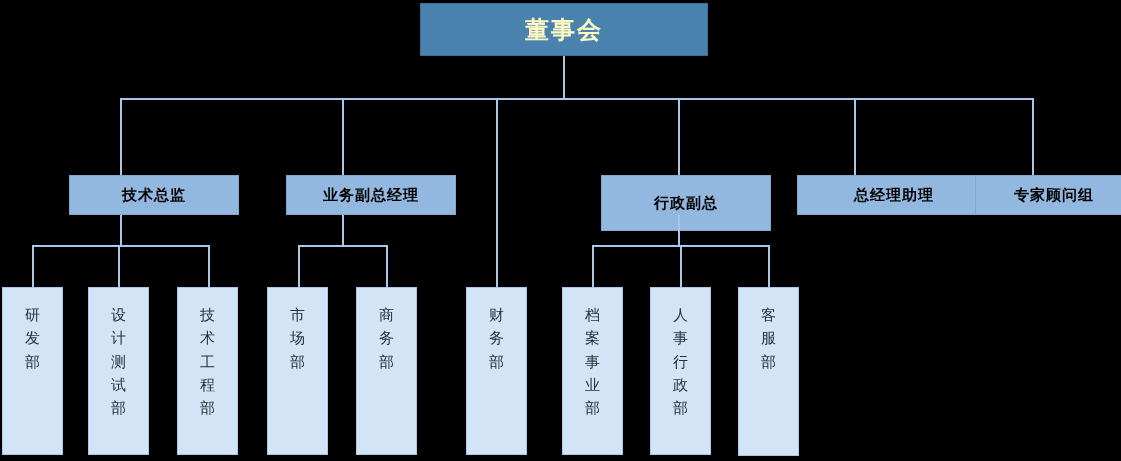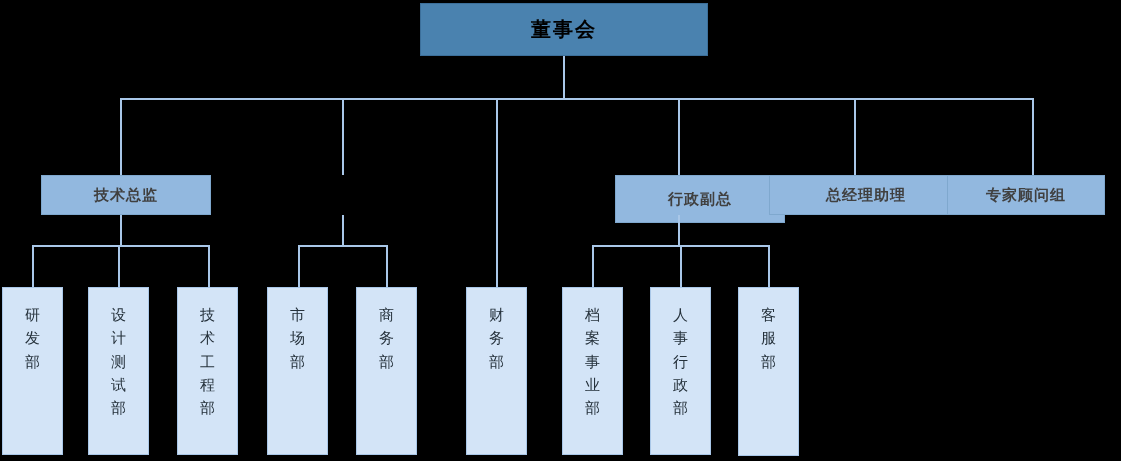--- a/index.html
+++ b/index.html
@@ -33,34 +33,35 @@
     align-items: center;
     justify-content: center;
     text-align: center;
     border: 1px solid #7FA8CE;
   }
 
   
   .node.lvl1 {
     background: #4A82AF;
     border-color: #3C6F9A;
-    color: #000000;
+    color: #fef9c3;
     font-weight: bold;
-    font-size: 20px;
+    font-size: 24px;
     letter-spacing: 2px;
   }
 
   
   .node.lvl2 {
     background: #92B8DF;
     border-color: #7FA8CE;
-    color: #404040;
+    color: #000000;
     font-weight: bold;
     font-size: 15px;
     letter-spacing: 1px;
+    margin-left: 28px;
   }
 
   
   .node.lvl3 {
     background: #D3E4F7;
     border-color: #A9C7E8;
     color: #25313B;
     font-size: 15px;
     align-items: flex-start;
     padding-top: 16px;
@@ -95,22 +96,25 @@
   <div class="conn v" style="left:678px; top:98px; height:77px;"></div>
   <div class="conn v" style="left:854px; top:98px; height:77px;"></div>
   <div class="conn v" style="left:1032px; top:98px; height:77px;"></div>
 
   <div class="conn v" style="left:496px; top:98px; height:189px;"></div>
 
   <div class="node lvl2" style="left:41px; top:175px; width:170px; height:40px;">
     <span>技术总监</span>
   </div>
 
-
-  <div class="node lvl2" style="left:615px; top:175px; width:170px; height:48px;">
+  <div class="node lvl2" style="left:258px; top:175px; width:170px; height:40px;">
+    <span>业务副总经理</span>
+  </div>
+
+  <div class="node lvl2" style="left:573px; top:175px; width:170px; height:56px;">
     <span>行政副总</span>
   </div>
 
   <div class="node lvl2" style="left:769px; top:175px; width:194px; height:40px;">
     <span>总经理助理</span>
   </div>
 
   <div class="node lvl2" style="left:947px; top:175px; width:158px; height:40px;">
     <span>专家顾问组</span>
   </div>

